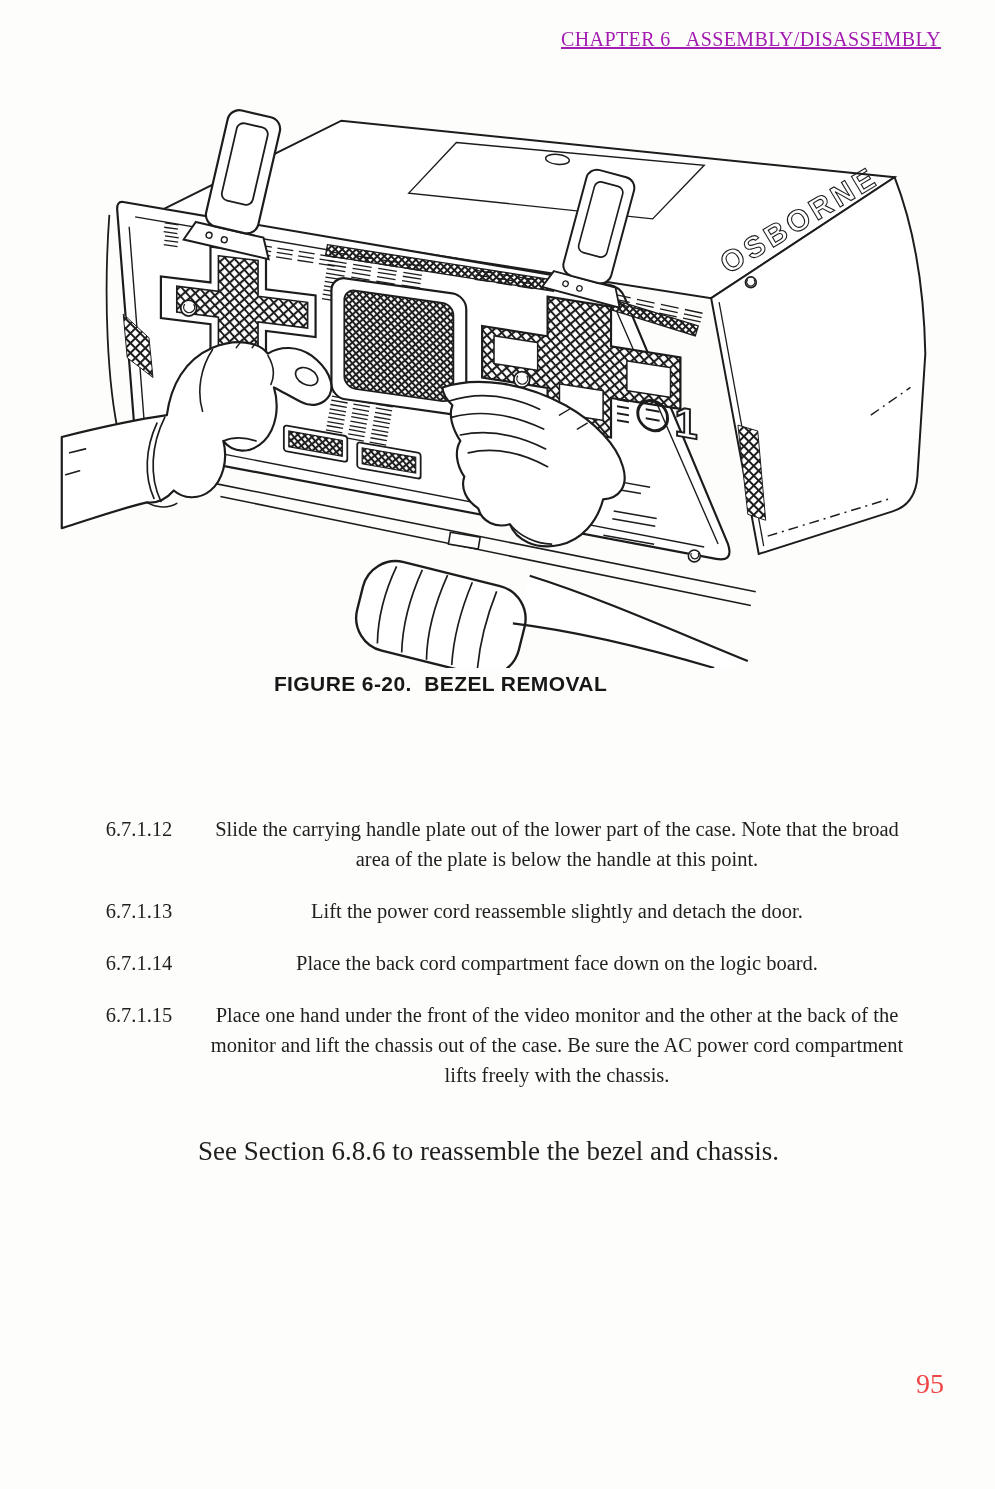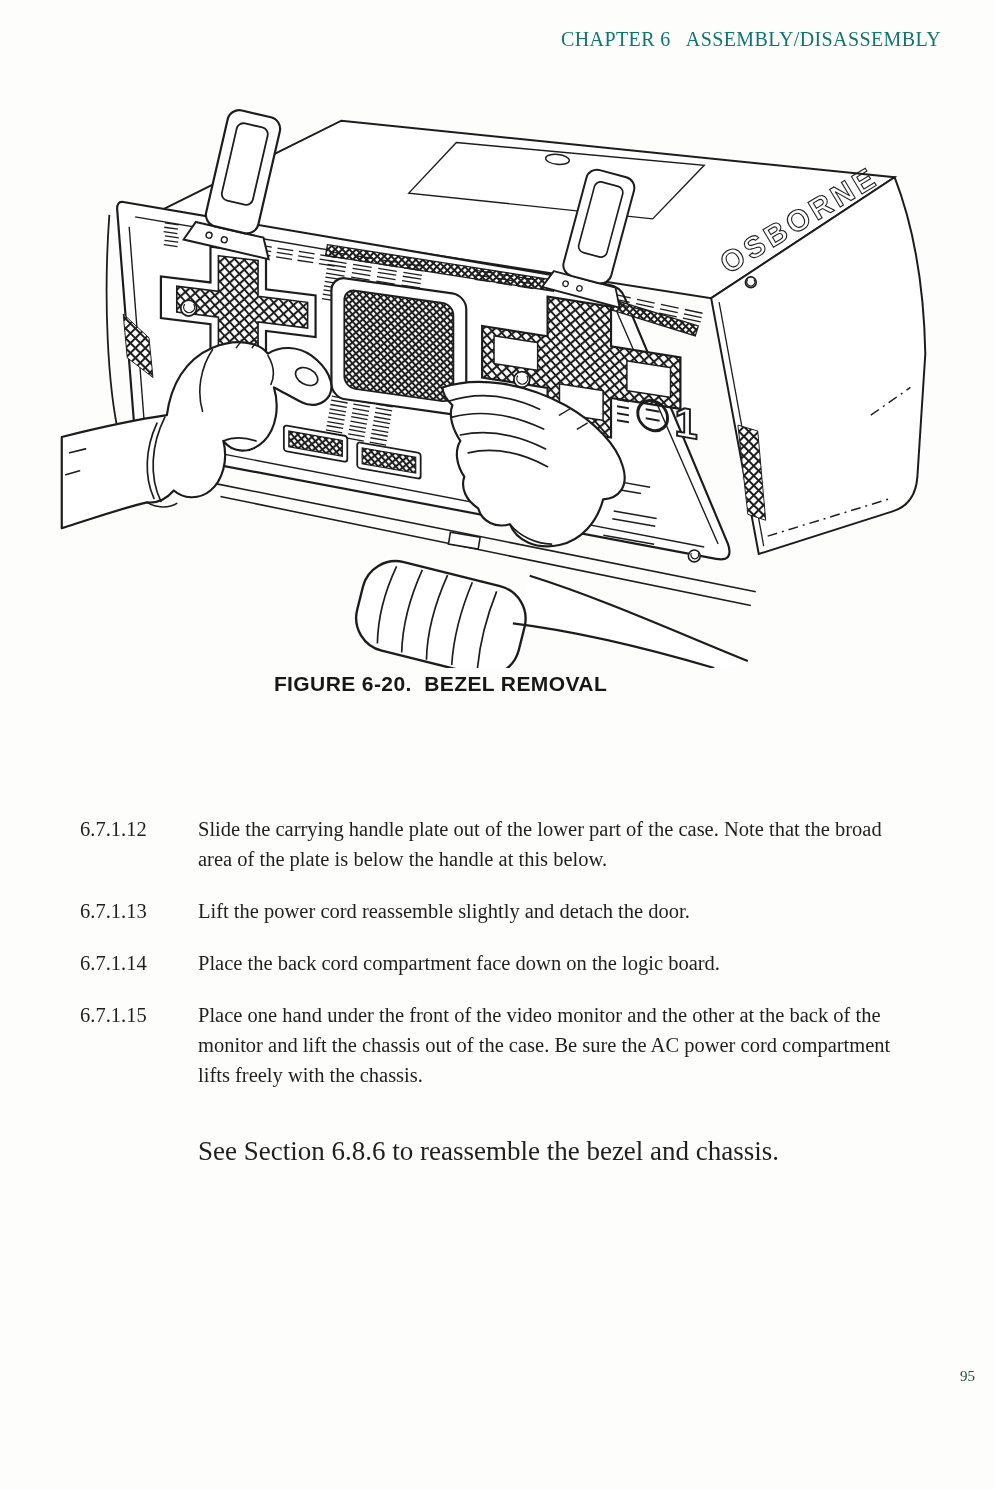--- a/index.html
+++ b/index.html
@@ -4,36 +4,36 @@
 <style>
   html,body{margin:0;padding:0;background:#e8e8e8;}
   .page{
     position:relative;width:995px;height:1489px;margin:0 auto;
     background:#fdfdfc;color:#1f1f1f;
     font-family:"Liberation Serif","DejaVu Serif",serif;
     overflow:hidden;
   }
   .header{
     position:absolute;top:28px;right:54px;
-    font-size:20px;letter-spacing:.4px;white-space:pre;color:#0f766e;
+    font-size:20px;letter-spacing:.4px;white-space:pre;color:#a21caf;text-decoration:underline;
   }
   .figure-wrap{position:absolute;left:58px;top:88px;width:880px;height:580px;}
   .figure-wrap svg{display:block;width:880px;height:580px;}
   .caption{
     position:absolute;top:672px;left:0;width:881px;text-align:center;
     font-family:"Liberation Sans","DejaVu Sans",sans-serif;
     font-weight:bold;font-size:21px;letter-spacing:.4px;white-space:pre;color:#171717;
   }
   .steps{position:absolute;top:814px;left:80px;width:870px;}
-  .step{display:flex;margin-bottom:22px;}
+  .step{display:flex;margin-bottom:22px;text-align:center;}
   .step-num{width:118px;flex:0 0 118px;font-size:20.5px;line-height:30px;}
   .step-text{width:718px;font-size:20.5px;line-height:30px;}
   .step-text .it{}
   .closing-note{margin-left:118px;margin-top:46px;font-size:27px;line-height:30px;width:718px;}
-  .page-num{position:absolute;top:1368px;left:916px;font-size:15px;color:#14532d;margin-left:44px;}
+  .page-num{position:absolute;top:1368px;left:916px;font-size:28px;color:#ef4444;}
 </style>
 </head>
 <body>
 
 <div class="page">
 
   <div class="header">CHAPTER 6   ASSEMBLY/DISASSEMBLY</div>
 
   <div class="figure-wrap">
     <svg viewBox="0 0 880 585" xmlns="http://www.w3.org/2000/svg" stroke="#1c1c1c" fill="none" stroke-width="2">
@@ -230,21 +230,21 @@
         <path d="M472,492 C545,515 618,548 692,578 M455,540 C520,548 590,565 658,585" fill="none" stroke-width="2.2"></path>
       </g>
     </svg>
   </div>
 
   <div class="caption">FIGURE 6-20.  BEZEL REMOVAL</div>
 
   <div class="steps">
     <div class="step">
       <div class="step-num">6.7.1.12</div>
-      <div class="step-text"><span>Slide the carrying handle plate out of the lower part of the case. Note that the broad area of the plate is </span><span class="it">below</span><span> the handle at this below.</span></div>
+      <div class="step-text"><span>Slide the carrying handle plate out of the lower part of the case. Note that the broad area of the plate is </span><span class="it">below</span><span> the handle at this point.</span></div>
     </div>
     <div class="step">
       <div class="step-num">6.7.1.13</div>
       <div class="step-text">Lift the power cord reassemble slightly and detach the door.</div>
     </div>
     <div class="step">
       <div class="step-num">6.7.1.14</div>
       <div class="step-text">Place the back cord compartment face down on the logic board.</div>
     </div>
     <div class="step">

